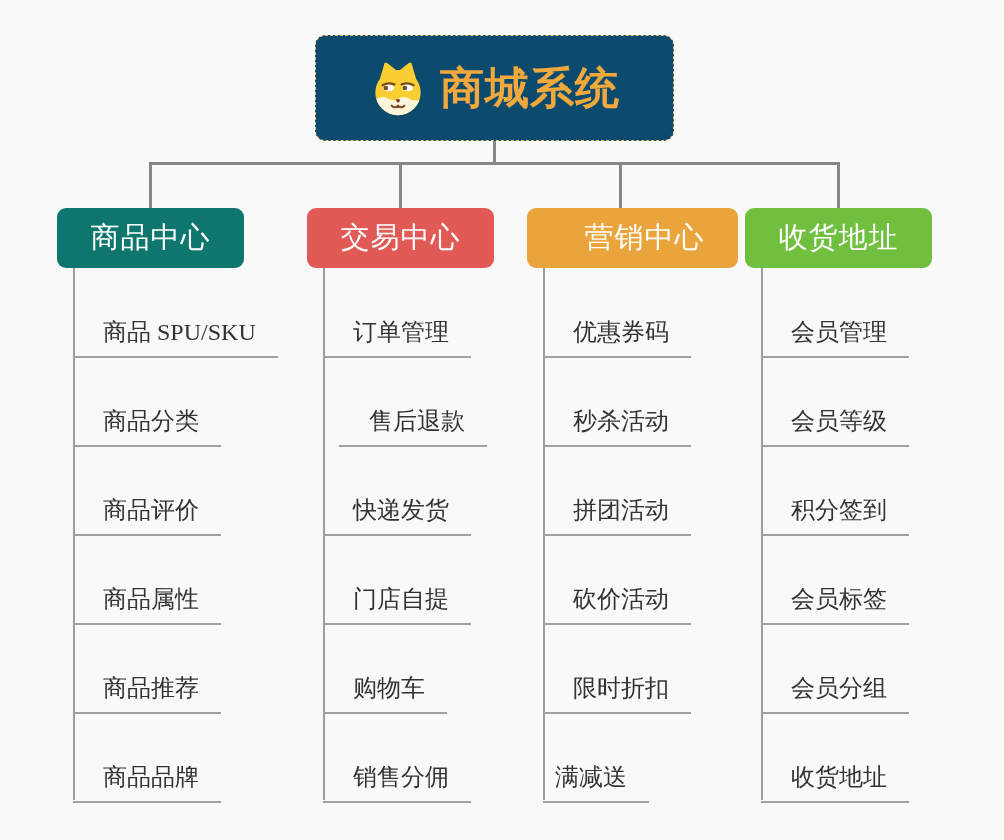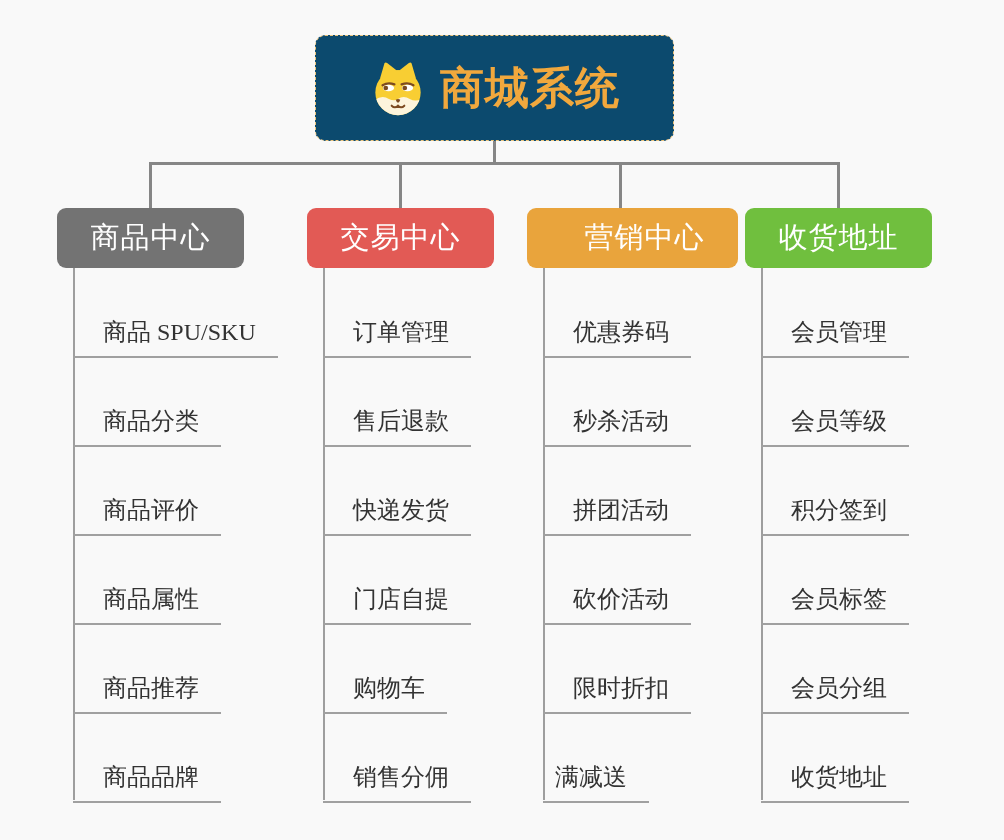--- a/index.html
+++ b/index.html
@@ -96,37 +96,37 @@
 
       <path d="M29.5 45 Q32 43.4 34.5 45 Q33.5 48 32 48.4 Q30.5 48 29.5 45 Z" fill="#7c4a21"></path>
       <path d="M25 51.5 Q28.5 55 32 51.5 Q35.5 55 39 51.5" stroke="#7c4a21" stroke-width="2.2" fill="none" stroke-linecap="round"></path>
     </svg>
     <span class="root-title">商城系统</span>
   </div>
 
 <div class="trunk-line" style="left: 493px; top: 141px; width: 3px; height: 24px;"></div>
     <div class="trunk-line" style="left: 149px; top: 162px; width: 691px; height: 3px;"></div>
     <div class="trunk-line" style="left: 149px; top: 162px; width: 3px; height: 46px;"></div>
-    <div class="branch-header" style="left: 57px; top: 208px; background: #737373;">
+    <div class="branch-header" style="left: 57px; top: 208px; background: #0f766e;">
     <span>商品中心</span>
   </div>
     <div class="spine-line" style="left: 73px; top: 268px; width: 2px; height: 532px;"></div>
     <div class="branch-item" style="left: 73px; top: 316px;">商品 SPU/SKU</div>
     <div class="branch-item" style="left: 73px; top: 405px;">商品分类</div>
     <div class="branch-item" style="left: 73px; top: 494px;">商品评价</div>
     <div class="branch-item" style="left: 73px; top: 583px;">商品属性</div>
     <div class="branch-item" style="left: 73px; top: 672px;">商品推荐</div>
     <div class="branch-item" style="left: 73px; top: 761px;">商品品牌</div>
     <div class="trunk-line" style="left: 399px; top: 162px; width: 3px; height: 46px;"></div>
     <div class="branch-header" style="left: 307px; top: 208px; background: rgb(226, 90, 85);">
     <span>交易中心</span>
   </div>
     <div class="spine-line" style="left: 323px; top: 268px; width: 2px; height: 532px;"></div>
     <div class="branch-item" style="left: 323px; top: 316px;">订单管理</div>
-    <div class="branch-item" style="left: 323px; top: 405px;">售后退款</div>
+    <div class="branch-item" style="left: 339px; top: 405px;">售后退款</div>
     <div class="branch-item" style="left: 323px; top: 494px;">快递发货</div>
     <div class="branch-item" style="left: 323px; top: 583px;">门店自提</div>
     <div class="branch-item" style="left: 323px; top: 672px;">购物车</div>
     <div class="branch-item" style="left: 323px; top: 761px;">销售分佣</div>
     <div class="trunk-line" style="left: 619px; top: 162px; width: 3px; height: 46px;"></div>
     <div class="branch-header" style="left: 527px; top: 208px; background: rgb(233, 164, 60); padding-left: 24px;">
     <span>营销中心</span>
   </div>
     <div class="spine-line" style="left: 543px; top: 268px; width: 2px; height: 532px;"></div>
     <div class="branch-item" style="left: 543px; top: 316px;">优惠券码</div>

